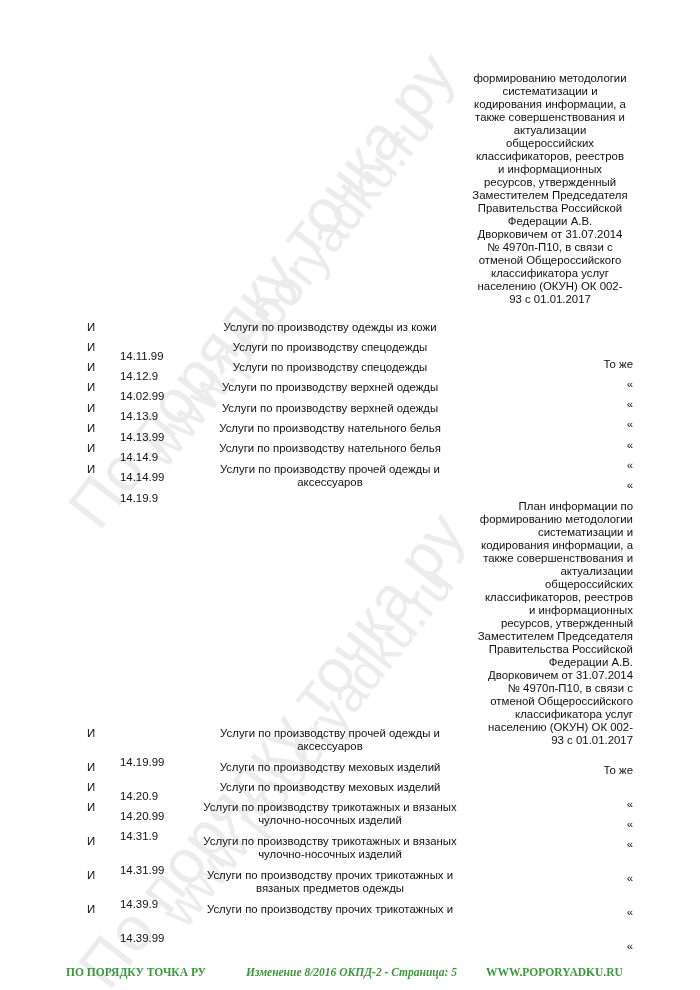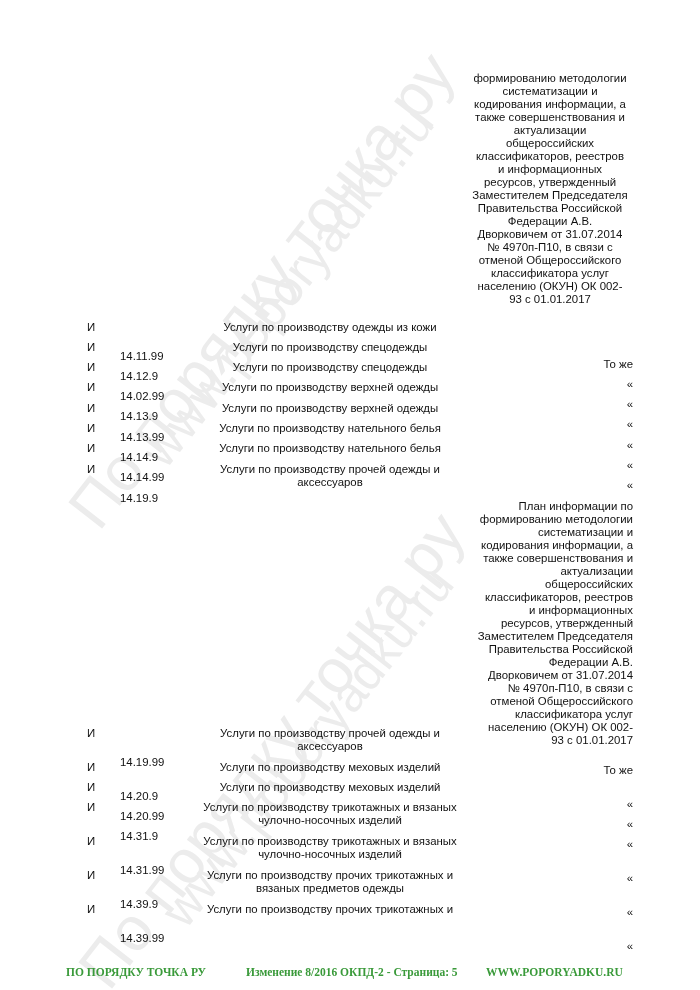--- a/index.html
+++ b/index.html
@@ -24,21 +24,21 @@
   .row { position:relative; font-size:11.4px; line-height:13px; }
   .c1 { position:absolute; left:87px; }
   .c2 { position:absolute; left:120px;margin-top:29px; }
   .c3 { position:absolute; left:195px; width:270px;text-align:center; }
   .c4 { position:absolute; left:467px; width:166px; text-align:right;margin-top:37px; }
   .footer {
     position:absolute; top:966px; left:0; width:700px;
     font-family:"Liberation Serif", serif; font-weight:bold; font-size:11.5px; color:#3a9a3a;
   }
   .footer span { position:absolute; white-space:nowrap; }
-  .f1 { left:66px; } .f2 { left:246px; } .f3 { left:486px; }
+  .f1 { left:66px; } .f2 { left:246px;font-style:italic; } .f3 { left:486px; }
 </style>
 </head>
 <body>
 
 <div class="watermark wm1">По порядку точка ру</div>
 <div class="watermark wm2">www.poporyadku.ru</div>
 <div class="watermark wm3">По порядку точка ру</div>
 <div class="watermark wm4">www.poporyadku.ru</div>
 
 <div class="content">

